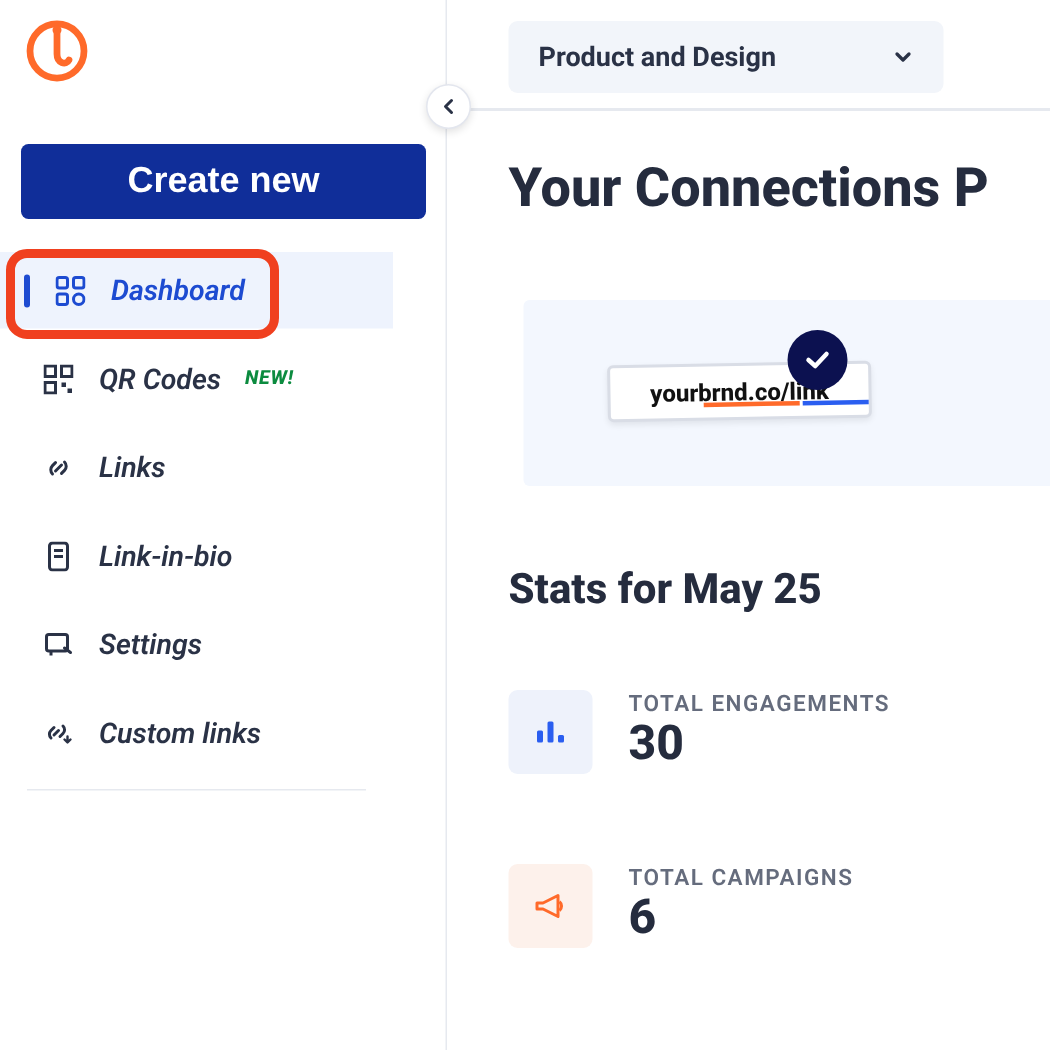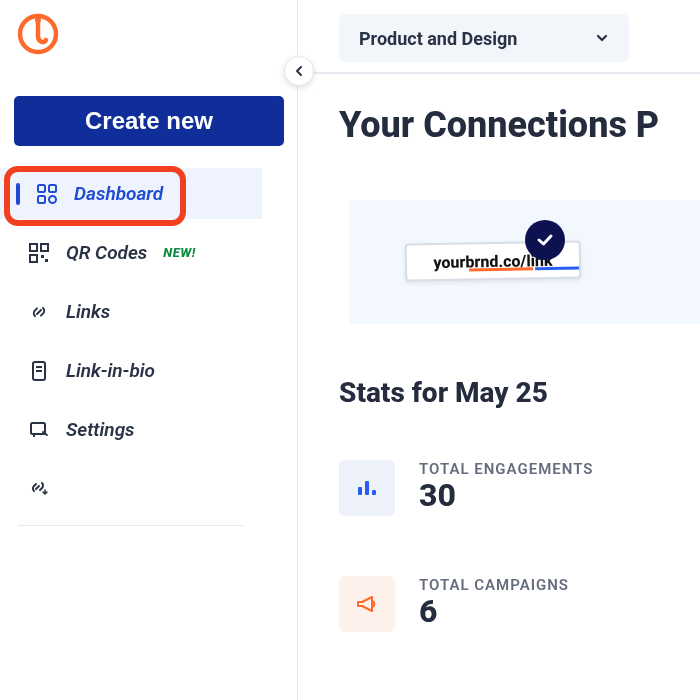--- a/index.html
+++ b/index.html
@@ -289,20 +289,21 @@
       <span>Settings</span>
     </div>
 
     <div class="nav-item">
       <span class="nav-icon">
         <svg width="20" height="20" viewBox="0 0 20 20">
           <path d="M7 11 l3-3 M5 13 a3.5 3.5 0 0 1 0-5 l2-2 M13 5 a3.5 3.5 0 0 1 0 5 l-2 2" fill="none" stroke="currentColor" stroke-width="2" stroke-linecap="round"></path>
           <path d="M14 14 l2 2 M18 14 l-2 2 M16 12 v2" stroke="currentColor" stroke-width="1.6" stroke-linecap="round"></path>
         </svg>
       </span>
+      <span>Custom links</span>
     </div>
 
     <div class="divider"></div>
 
   </nav>
 </div>
 
 <div class="highlight-frame"></div>
 
 <div class="collapse-btn">

